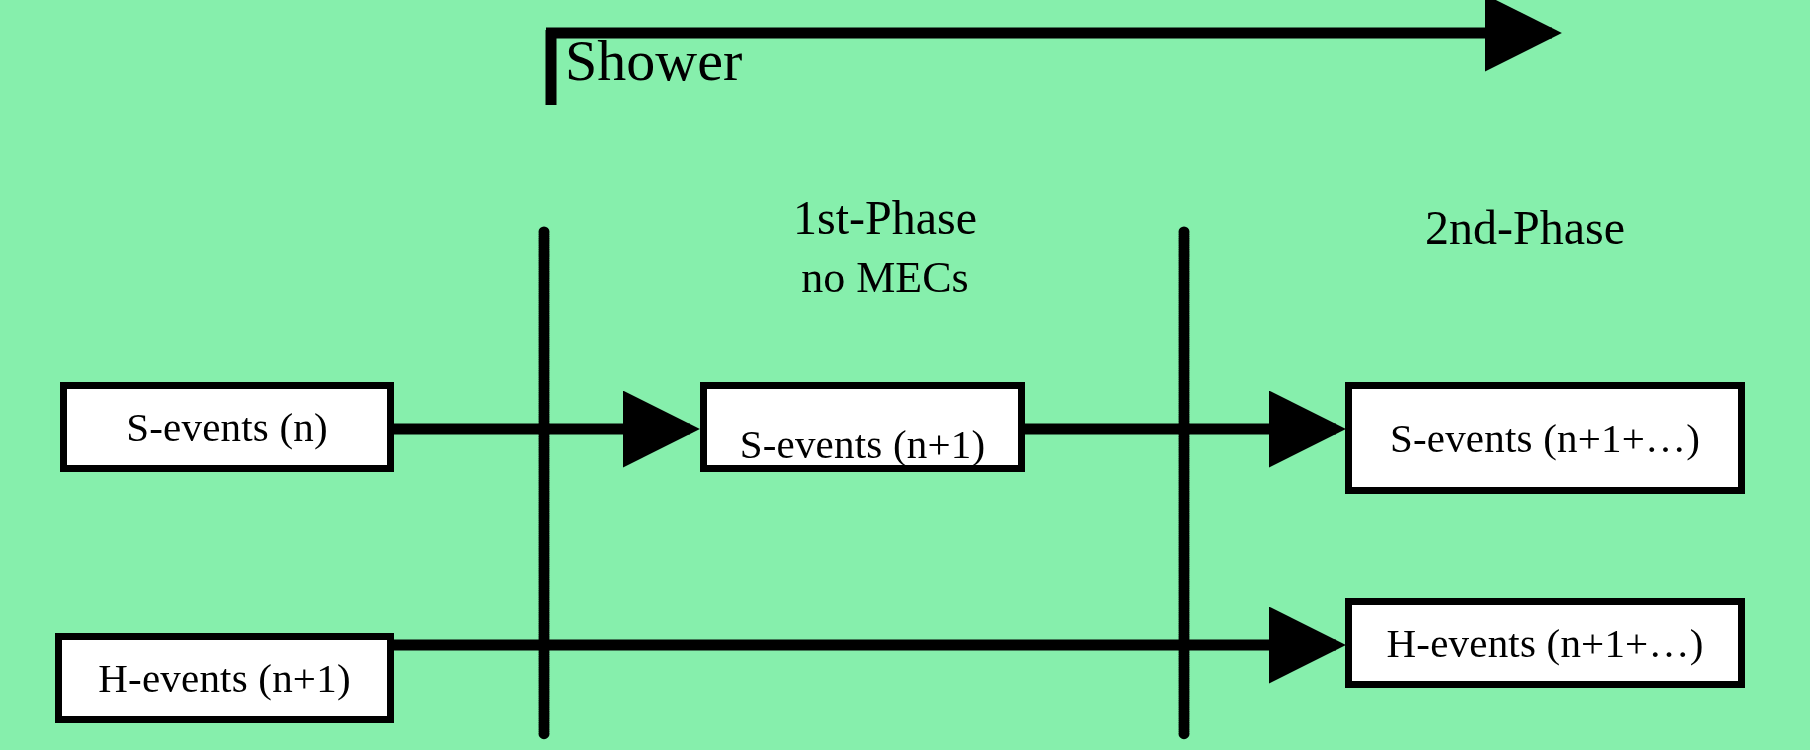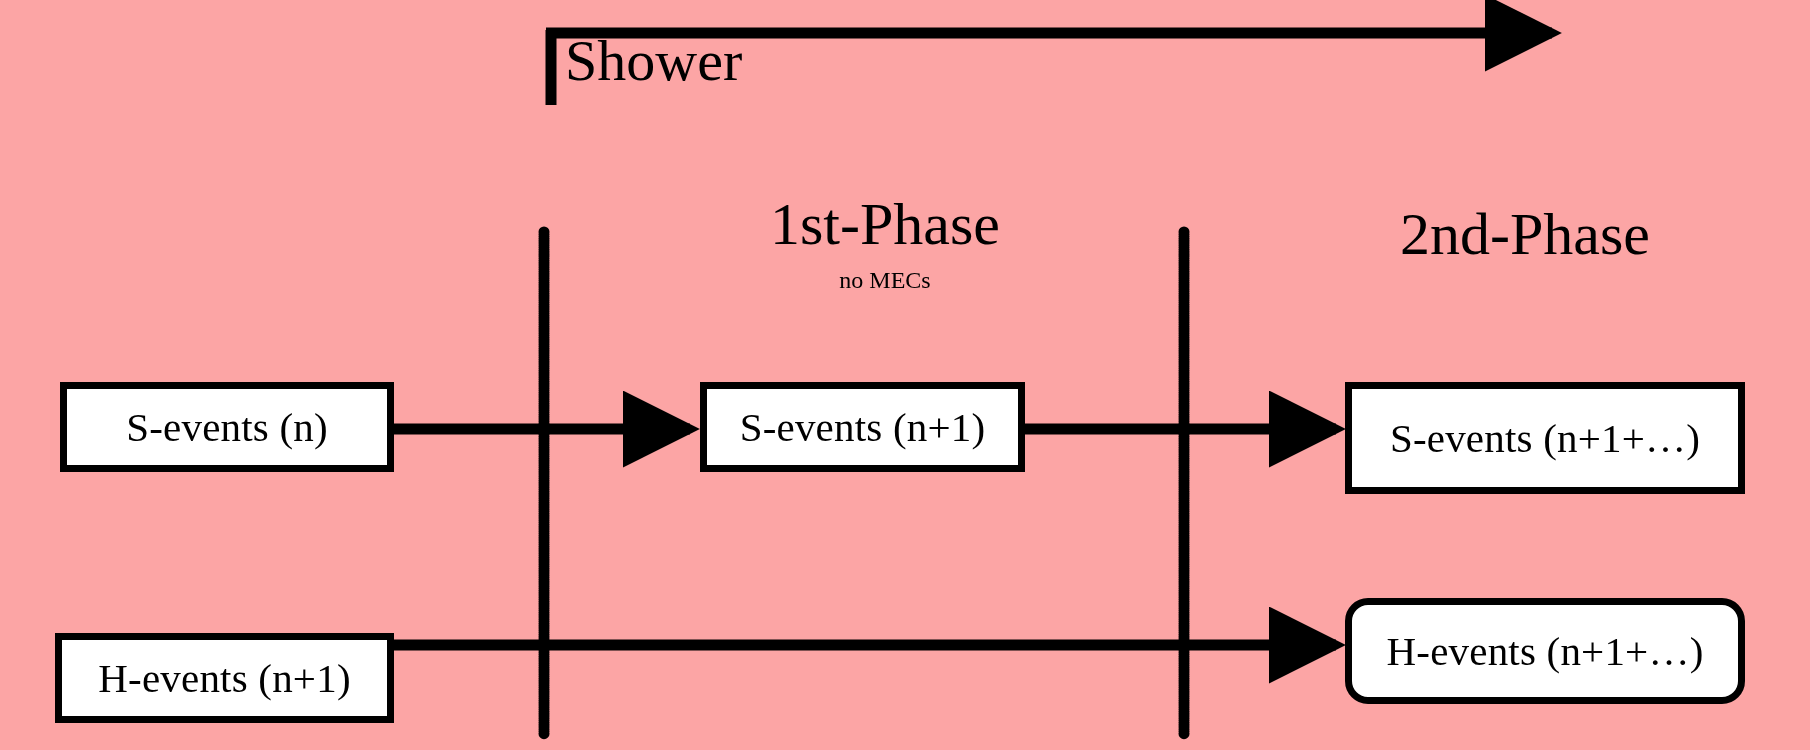--- a/index.html
+++ b/index.html
@@ -11,21 +11,21 @@
     width: 1810px;
     height: 750px;
     font-family: "Liberation Serif", "DejaVu Serif", serif;
     color: #000000;
     overflow: hidden;
   }
   #stage {
     position: relative;
     width: 1810px;
     height: 750px;
-    background: #fca5a5;
+    background: #86efac;
   }
   svg.layer {
     position: absolute;
     left: 0;
     top: 0;
     width: 1810px;
     height: 750px;
     overflow: visible;
   }
   .node-box {
@@ -46,28 +46,28 @@
     white-space: nowrap;
     letter-spacing: 0.2px;
   }
   .phase-block {
     position: absolute;
     text-align: center;
     z-index: 2;
   }
   .phase-title {
     font-family: "Liberation Serif", "DejaVu Serif", serif;
-    font-size: 60px;
+    font-size: 48px;
     line-height: 1.0;
     white-space: nowrap;
     color: #000000;
   }
   .phase-sub {
     font-family: "Liberation Serif", "DejaVu Serif", serif;
-    font-size: 24px;
+    font-size: 44px;
     line-height: 1.0;
     margin-top: 14px;
     white-space: nowrap;
     color: #000000;
   }
   .shower-label {
     position: absolute;
     font-family: "Liberation Serif", "DejaVu Serif", serif;
     font-size: 58px;
     line-height: 1.0;
@@ -112,29 +112,29 @@
   </div>
 
   <div class="phase-block" style="left:1260px; top:204px; width:530px;">
     <div class="phase-title">2nd-Phase</div>
   </div>
 
   <div class="node-box" style="left:60px; top:382px; width:334px; height:90px;">
     <span class="node-label">S-events (n)</span>
   </div>
 
-  <div class="node-box" style="left:700px; top:382px; width:325px; height:90px;">
+  <div class="node-box" style="left:700px; top:382px; width:325px; height:90px;align-items:flex-end;">
     <span class="node-label">S-events (n+1)</span>
   </div>
 
   <div class="node-box" style="left:1345px; top:382px; width:400px; height:112px;">
     <span class="node-label">S-events (n+1+…)</span>
   </div>
 
   <div class="node-box" style="left:55px; top:598px; width:339px; height:90px;margin-top:35px;">
     <span class="node-label">H-events (n+1)</span>
   </div>
 
-  <div class="node-box" style="left:1345px; top:598px; width:400px; height:106px;border-radius:23px;">
+  <div class="node-box" style="left:1345px; top:598px; width:400px; height:90px;">
     <span class="node-label">H-events (n+1+…)</span>
   </div>
 
 </div>
 
 </body></html>

